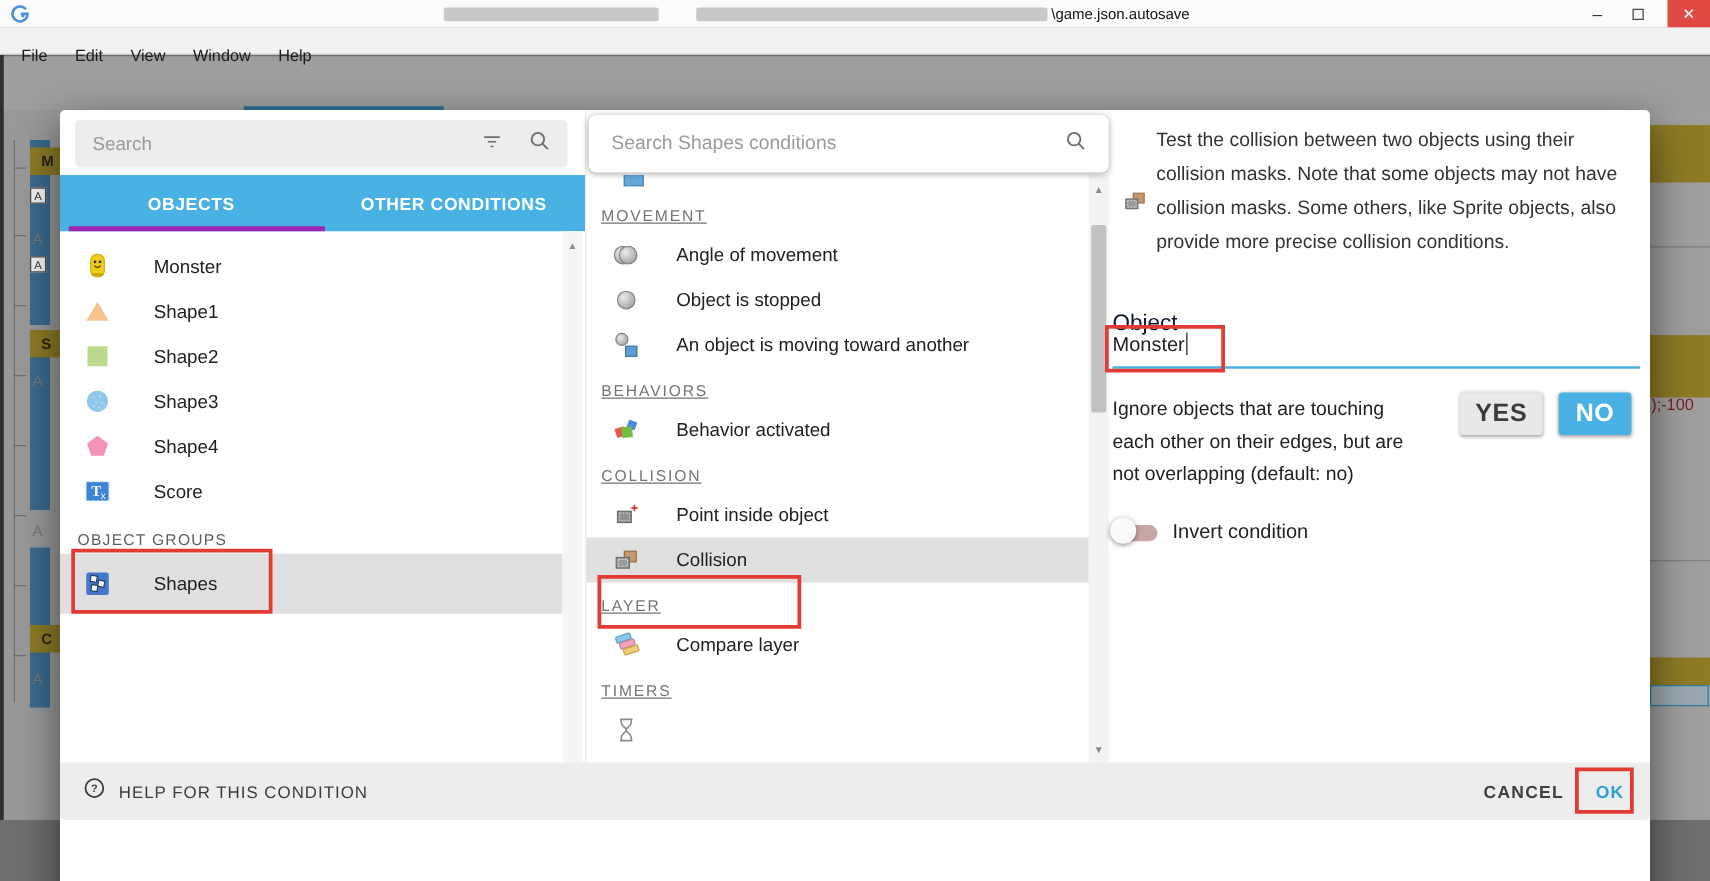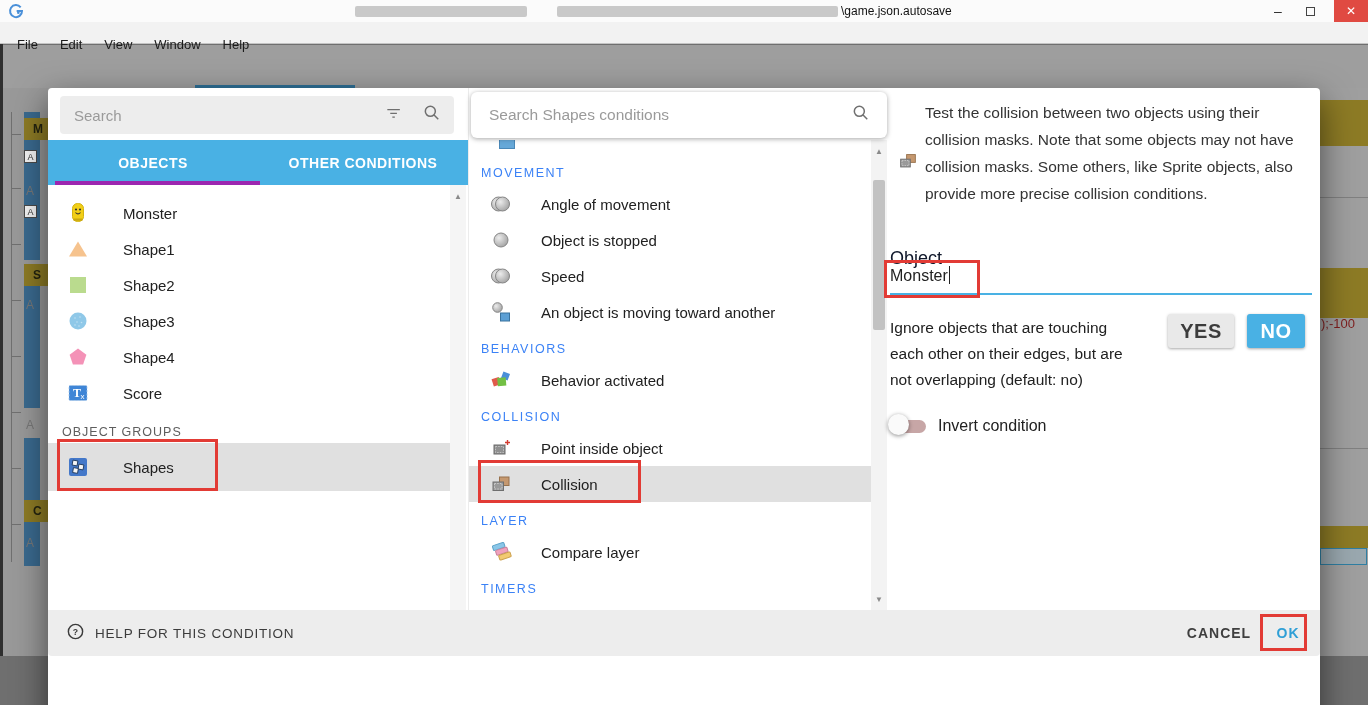--- a/index.html
+++ b/index.html
@@ -86,21 +86,21 @@
     display:flex;align-items:center;justify-content:center;}
   .vs-thumb{position:absolute;left:2px;width:12px;background:#c2c2c2;border-radius:2px;}
 
   
   .search-card{position:absolute;left:2px;top:4px;width:416px;height:46px;background:#fff;border-radius:6px;
     box-shadow:0 1px 5px rgba(0,0,0,.35);display:flex;align-items:center;padding:0 16px;z-index:4;}
   .search-card .sinput{font-size:15.5px;}
   .condlist{position:absolute;left:0;top:52px;width:420px;height:470px;overflow:hidden;}
   .frag{height:14px;position:relative;}
   .frag-icon{position:absolute;left:30px;top:0;width:16px;height:9px;background:#66a8d8;border:1px solid #4a88b8;border-top:none;}
-  .sect{padding:12px 0 0 12px;height:32px;font-size:12.5px;color:#3b82f6;letter-spacing:1.5px;}
+  .sect{padding:12px 0 0 12px;height:32px;font-size:12.5px;color:#737373;letter-spacing:1.5px;text-decoration:underline;}
   .crow{height:36px;display:flex;align-items:center;padding-left:20px;width:402px;}
   .crow .lbl{margin-left:28px;font-size:15px;color:#212121;}
 
   
   .desc-icon{position:absolute;left:9px;top:62px;width:22px;height:22px;}
   .desc{position:absolute;left:37px;top:11px;width:388px;font-size:15.5px;line-height:27px;color:#333;}
   .obj-label{position:absolute;left:2px;top:160px;font-size:18px;color:#0f172a;}
   .obj-value{position:absolute;left:2px;top:178px;font-size:16px;color:#212121;}
   .caret{display:inline-block;width:1.5px;height:18px;background:#222;margin-left:1px;vertical-align:-3px;}
   .obj-underline{position:absolute;left:2px;top:205px;width:422px;height:2px;background:#49b1e4;}
@@ -434,29 +434,20 @@
             <span class="oicon">
               <svg viewBox="0 0 24 24">
                 <circle cx="12" cy="12" r="7" fill="url(#gc)" stroke="#868686"></circle>
               </svg>
             </span>
             <span class="lbl">Object is stopped</span>
           </div>
           <div class="crow">
             <span class="oicon">
               <svg viewBox="0 0 24 24">
-                <circle cx="9.5" cy="12" r="7" fill="url(#gc)" stroke="#868686"></circle>
-                <circle cx="13.5" cy="12" r="7" fill="url(#gc)" stroke="#868686"></circle>
-              </svg>
-            </span>
-            <span class="lbl">Speed</span>
-          </div>
-          <div class="crow">
-            <span class="oicon">
-              <svg viewBox="0 0 24 24">
                 <circle cx="8.5" cy="7.5" r="4.8" fill="url(#gc)" stroke="#868686"></circle>
                 <rect x="11.5" y="13" width="9" height="8" fill="#5c9fd4" stroke="#39729e"></rect>
               </svg>
             </span>
             <span class="lbl">An object is moving toward another</span>
           </div>
           <div class="sect">BEHAVIORS</div>
           <div class="crow">
             <span class="oicon">
               <svg viewBox="0 0 24 24">

